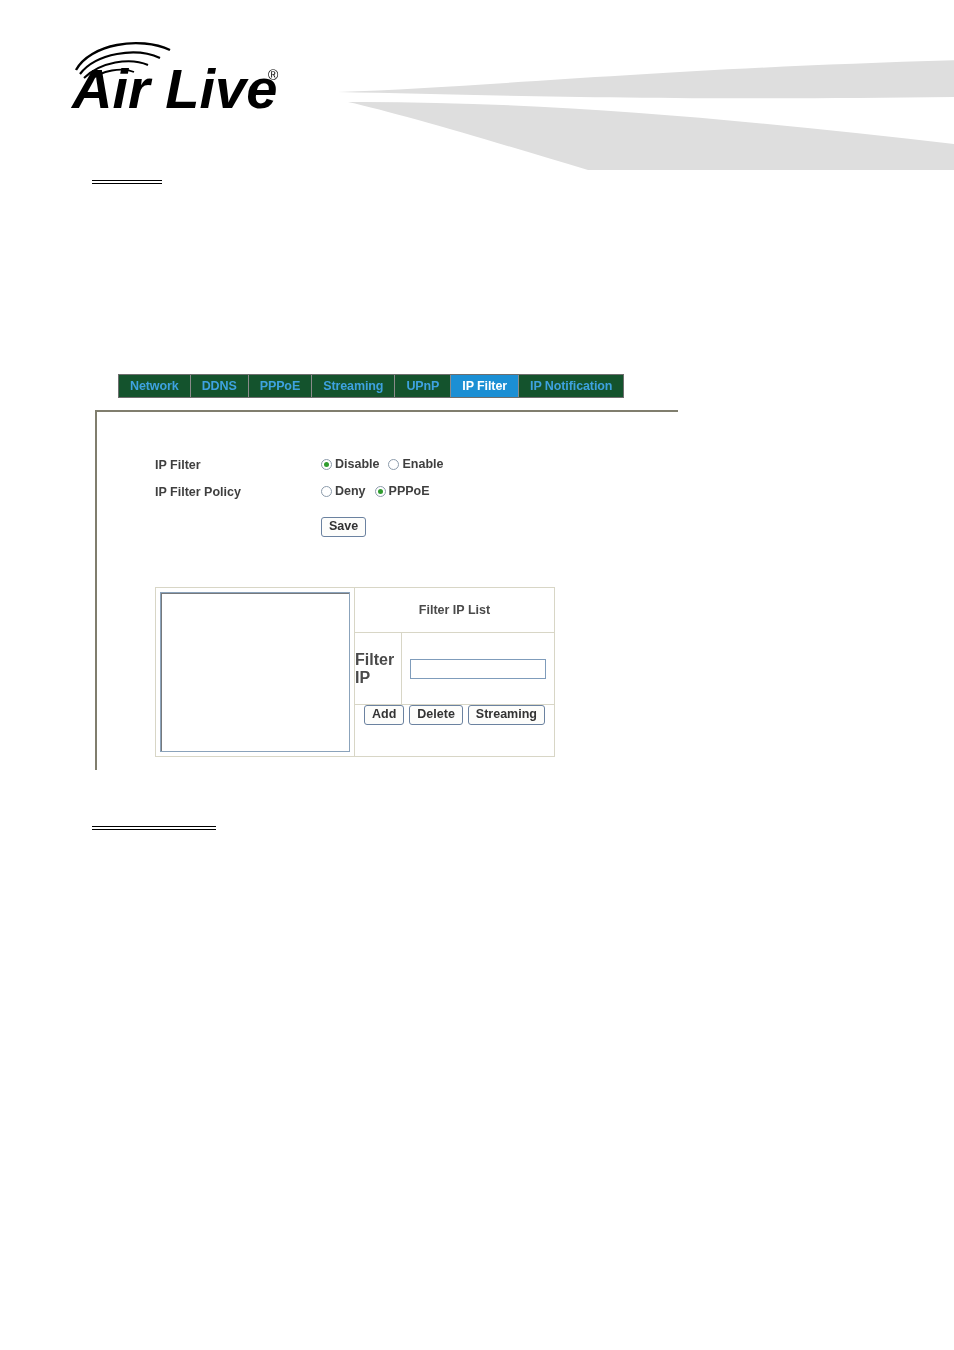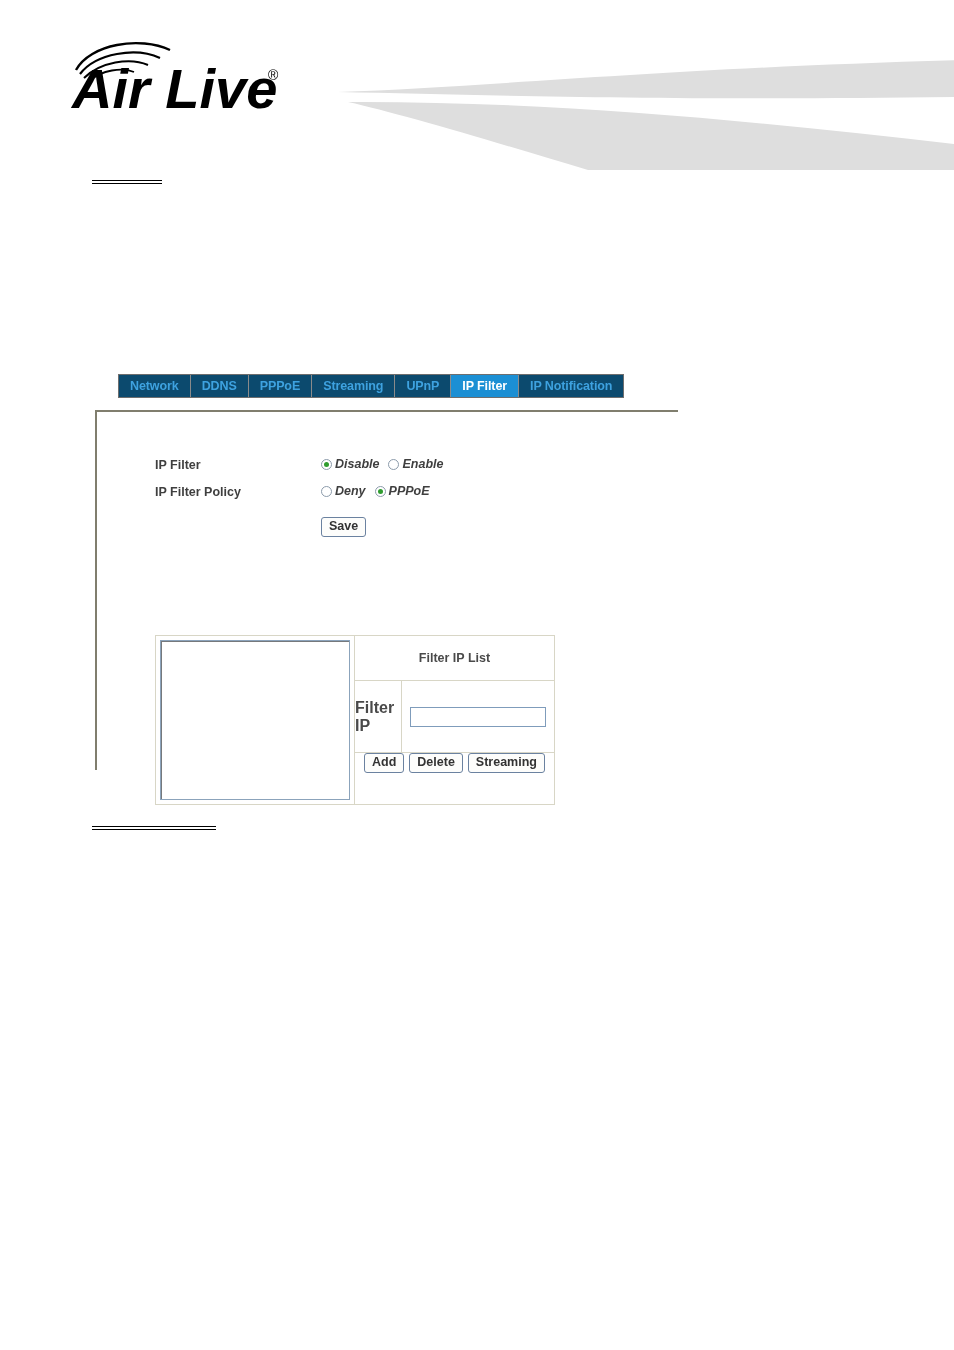--- a/index.html
+++ b/index.html
@@ -54,21 +54,21 @@
     box-sizing: border-box;
   }
   .tab-item {
     display: flex;
     align-items: center;
     justify-content: center;
     padding: 0 11px;
     font-size: 12.5px;
     font-weight: bold;
     color: #3ea2e0;
-    background: #0c4a6e;
+    background: #14532d;
     border-right: 1px solid #8a8a8a;
     white-space: nowrap;
     letter-spacing: -0.1px;
   }
   .tab-item:last-child { border-right: none; }
   .tab-item.active {
     background: #1b8fd4;
     color: #ffffff;
   }
 
@@ -107,21 +107,20 @@
     padding-top: 2px;
   }
   .radio-option {
     display: flex;
     align-items: center;
     gap: 3px;
     font-size: 12.5px;
     font-weight: bold;
     color: #3f3f3f;
     white-space: nowrap;
-    font-style: italic;
   }
   .radio-dot {
     width: 11px; height: 11px;
     border-radius: 50%;
     border: 1px solid #8c9bab;
     background: #ffffff;
     box-sizing: border-box;
     display: inline-block;
     position: relative;
     flex: none;
@@ -156,21 +155,20 @@
 
   
   #filter-ip-section {
     position: absolute;
     left: 155px; top: 587px;
     width: 400px; height: 170px;
     display: flex;
     border: 1px solid #d8d6c6;
     box-sizing: border-box;
     background: #ffffff;
-    margin-top: 48px;
   }
   #filter-list-cell {
     width: 199px;
     border-right: 1px solid #d8d6c6;
     padding: 4px;
     box-sizing: border-box;
     display: flex;
   }
   #filter-ip-listbox {
     flex: 1;

